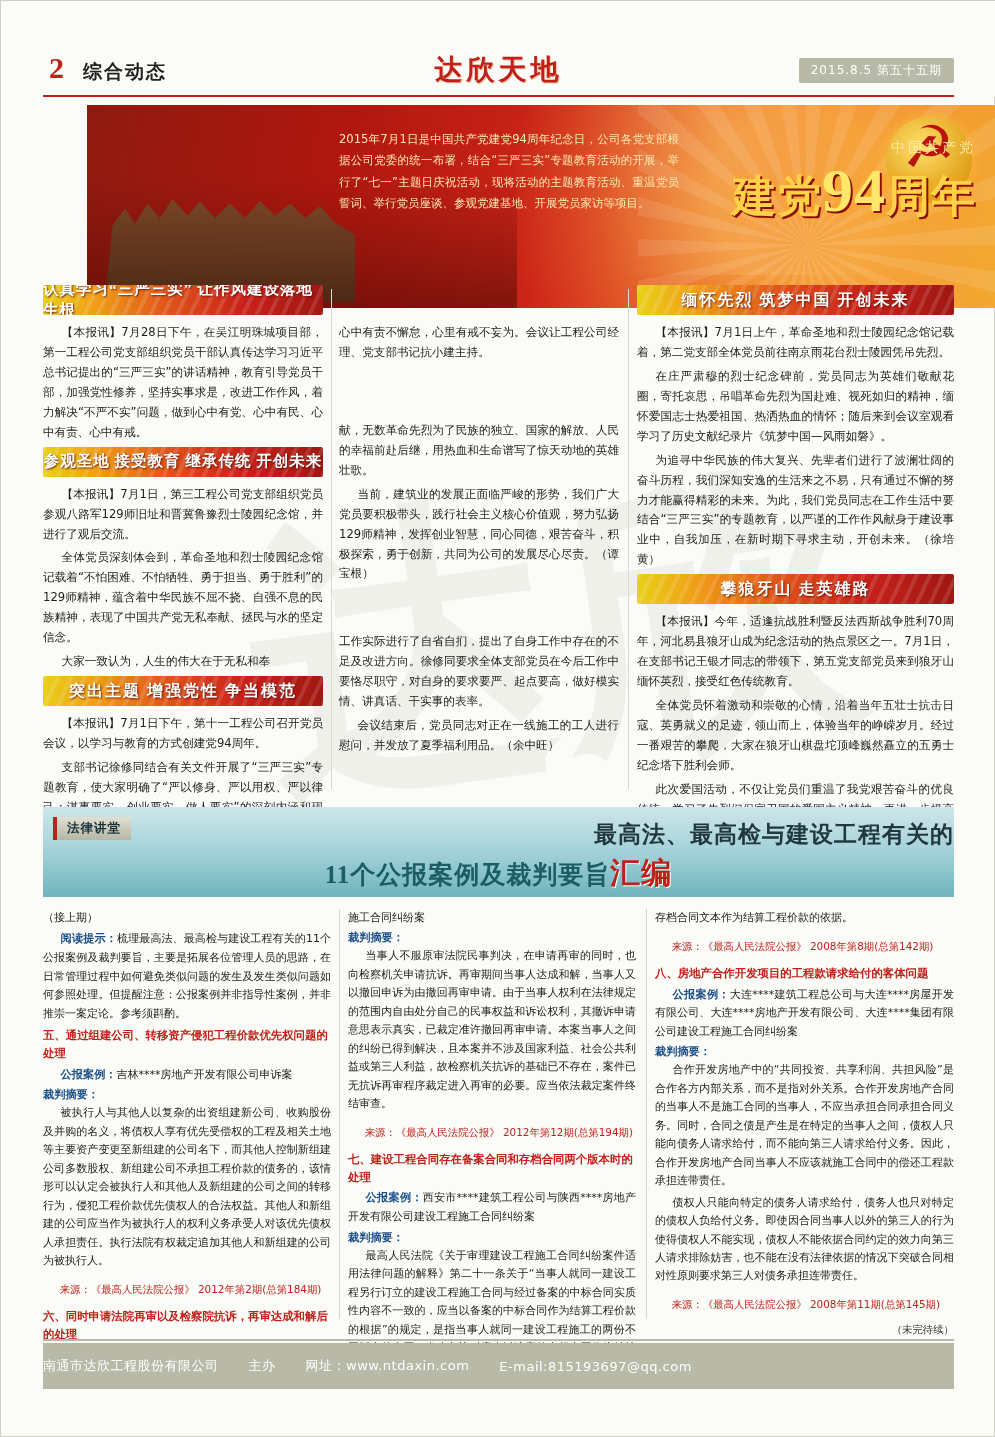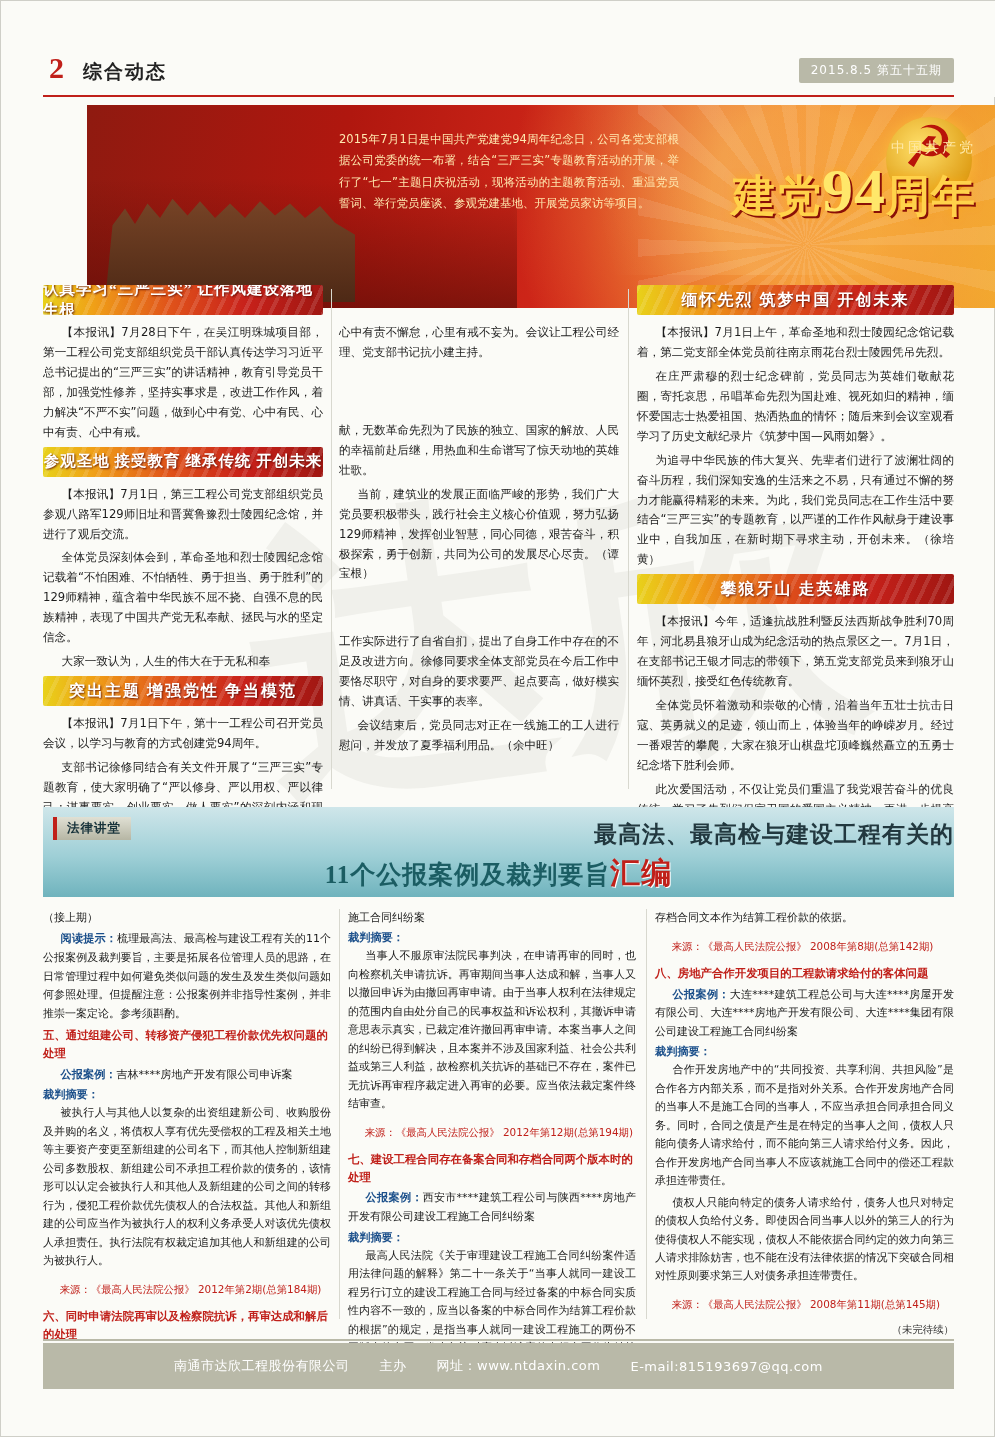--- a/index.html
+++ b/index.html
@@ -180,32 +180,33 @@
   .lsub { font-size:11.4px; font-weight:bold; color:#c0201a; margin:4px 0 3px 0; line-height:1.55; }
   .lkey { font-size:11.2px; font-weight:bold; color:#1b4f8a; margin:3px 0 2px 0; }
   .src { font-size:10.4px; color:#c0201a; line-height:1.6; text-indent:1.6em; }
   .note { font-size:10.4px; color:#333; text-align:right; }
   .divline { position:absolute; top:0; width:1px; height:410px; background:#d8d8cf; }
   
   .footrule { position:absolute; left:42px; top:1338px; width:911px; height:2px; background:#b9b9a8; }
   .footer {
     position:absolute; left:42px; top:1342px; width:911px; height:46px;
     background:#b9b9a8; color:#fff;
-    display:flex; align-items:center; justify-content:center; gap:30px;
+    display:flex; align-items:center; justify-content:flex-start; gap:30px;
     font-size:13px; letter-spacing:.5px;
   }
 </style>
 </head>
 <body>
 
 <div class="page">
 
   <div class="masthead">
     <div class="page-num">2</div>
     <div class="page-sec">综合动态</div>
+    <div class="paper-title">达欣天地</div>
     <div class="issue">2015.8.5  第五十五期</div>
   </div>
   <div class="rule-top"></div>
 
   <div class="banner">
     <div class="sunrays"></div>
     <div class="wall"></div>
     <div class="statues"></div>
     <div class="flagstripe"></div>
     <div class="banner-text">2015年7月1日是中国共产党建党94周年纪念日，公司各党支部根据公司党委的统一布署，结合“三严三实”专题教育活动的开展，举行了“七一”主题日庆祝活动，现将活动的主题教育活动、重温党员誓词、举行党员座谈、参观党建基地、开展党员家访等项目。</div>

